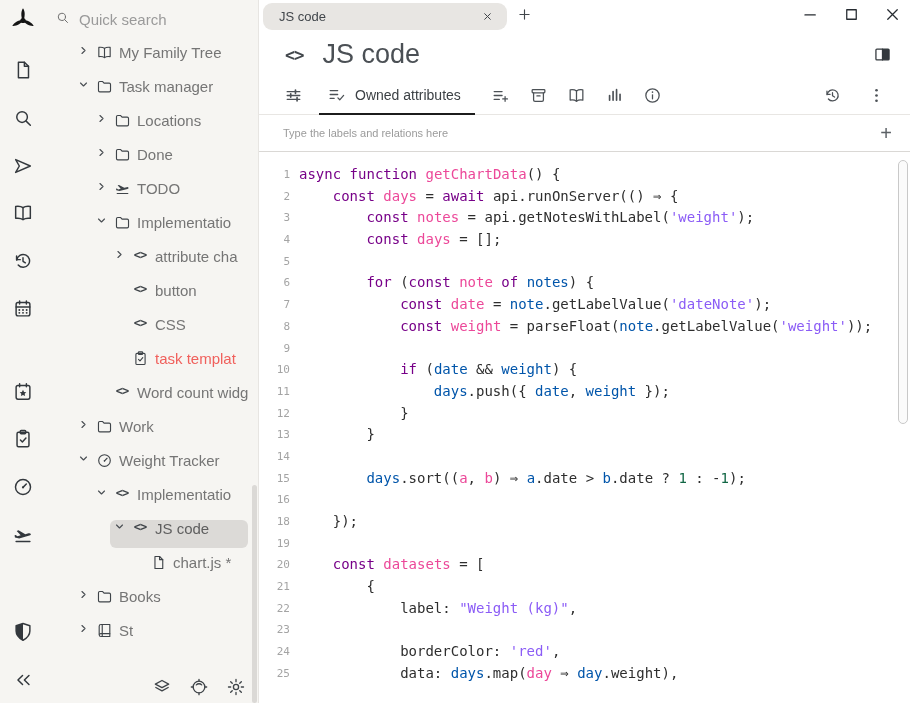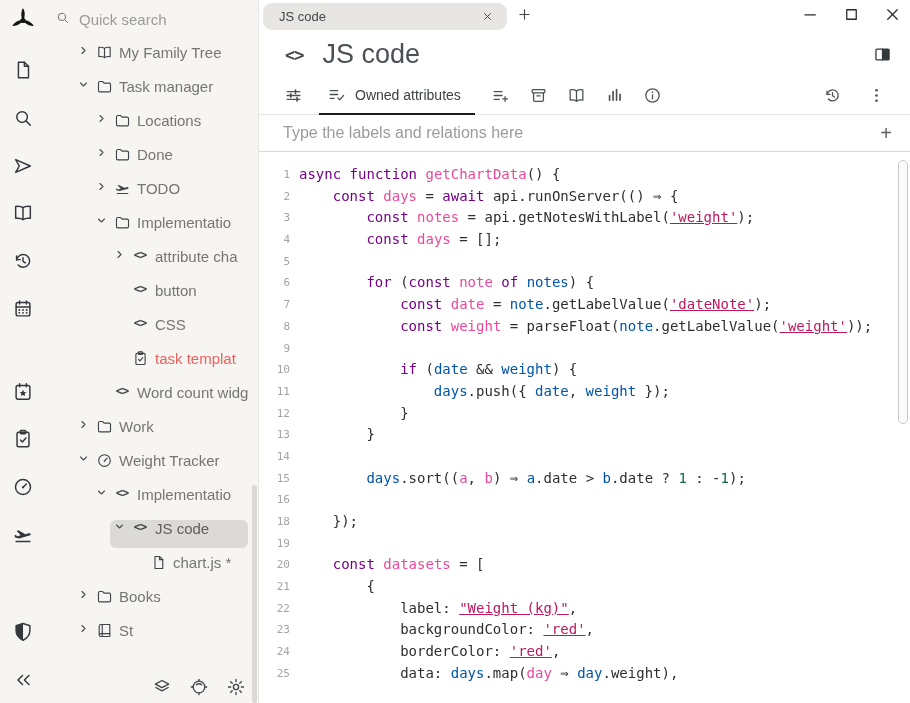--- a/index.html
+++ b/index.html
@@ -58,31 +58,31 @@
           border-bottom:1px solid #e8e6e3;padding:0 10px 0 22px;color:#4c5156;}
   .rbtn{display:flex;align-items:center;justify-content:center;width:24px;margin-right:14px;cursor:pointer;}
   .ribbon-tab{display:flex;align-items:center;gap:9px;padding:0 14px 0 8px;margin-bottom:-1px;
               border-bottom:2px solid #1c1c1c;cursor:pointer;margin-right:14px;}
   .ribbon-tab .rt-label{font-size:14px;color:#3c4145;}
   .ribbon-spacer{flex:1;}
   .rbtn.right{margin-right:12px;margin-left:8px;}
 
   .attr-row{height:36px;flex:0 0 36px;display:flex;align-items:center;
             border-bottom:1px solid #dad8d5;padding:0 18px 0 24px;}
-  .attr-placeholder{flex:1;font-size:16px;color:#9b9b9b;cursor:text;}
+  .attr-placeholder{flex:1;font-size:11px;color:#9b9b9b;cursor:text;}
   .attr-add{color:#5c6166;font-size:20px;font-weight:400;cursor:pointer;line-height:1;}
 
   
   .editor{position:relative;flex:1;overflow:hidden;padding-top:12px;cursor:text;}
   .cl{display:flex;line-height:21.7px;height:21.7px;}
   .ln{width:40px;flex:0 0 40px;text-align:right;padding-right:9px;box-sizing:border-box;
       font-family:"DejaVu Sans Mono",monospace;font-size:11px;color:#a4a4a4;}
   .ct{font-family:"DejaVu Sans Mono",monospace;font-size:14px;white-space:pre;color:#2e2e2e;}
   .tk-k{color:#770088;} .tk-d{color:#ec4899;} .tk-v{color:#0055aa;}
-  .tk-s{color:#be185d;text-decoration:underline;} .tk-n{color:#116644;} .tk-p{color:#2e2e2e;}
+  .tk-s{color:#8b5cf6;} .tk-n{color:#116644;} .tk-p{color:#2e2e2e;}
   .editor-scrollbar{position:absolute;right:2px;top:8px;width:8px;height:262px;background:#fbfbfb;
                     border:1px solid #c9c9c9;border-radius:5px;}
 </style>
 </head>
 <body>
 
 <div class="app">
 
   <div class="rail">
     <div class="logo">
@@ -703,21 +703,20 @@
           <div class="cl">
             <span class="ln">21</span>
             <span class="ct"><span class="tk-p">        {</span></span>
           </div>
           <div class="cl">
             <span class="ln">22</span>
             <span class="ct"><span class="tk-p">            label: </span><span class="tk-s">"Weight (kg)"</span><span class="tk-p">,</span></span>
           </div>
           <div class="cl">
             <span class="ln">23</span>
-            <span class="ct"><span class="tk-p">            backgroundColor: </span><span class="tk-s">'red'</span><span class="tk-p">,</span></span>
           </div>
           <div class="cl">
             <span class="ln">24</span>
             <span class="ct"><span class="tk-p">            borderColor: </span><span class="tk-s">'red'</span><span class="tk-p">,</span></span>
           </div>
           <div class="cl">
             <span class="ln">25</span>
             <span class="ct"><span class="tk-p">            data: </span><span class="tk-v">days</span><span class="tk-p">.map(</span><span class="tk-d">day</span><span class="tk-p"> ⇒ </span><span class="tk-v">day</span><span class="tk-p">.weight),</span></span>
           </div>
         </div>

